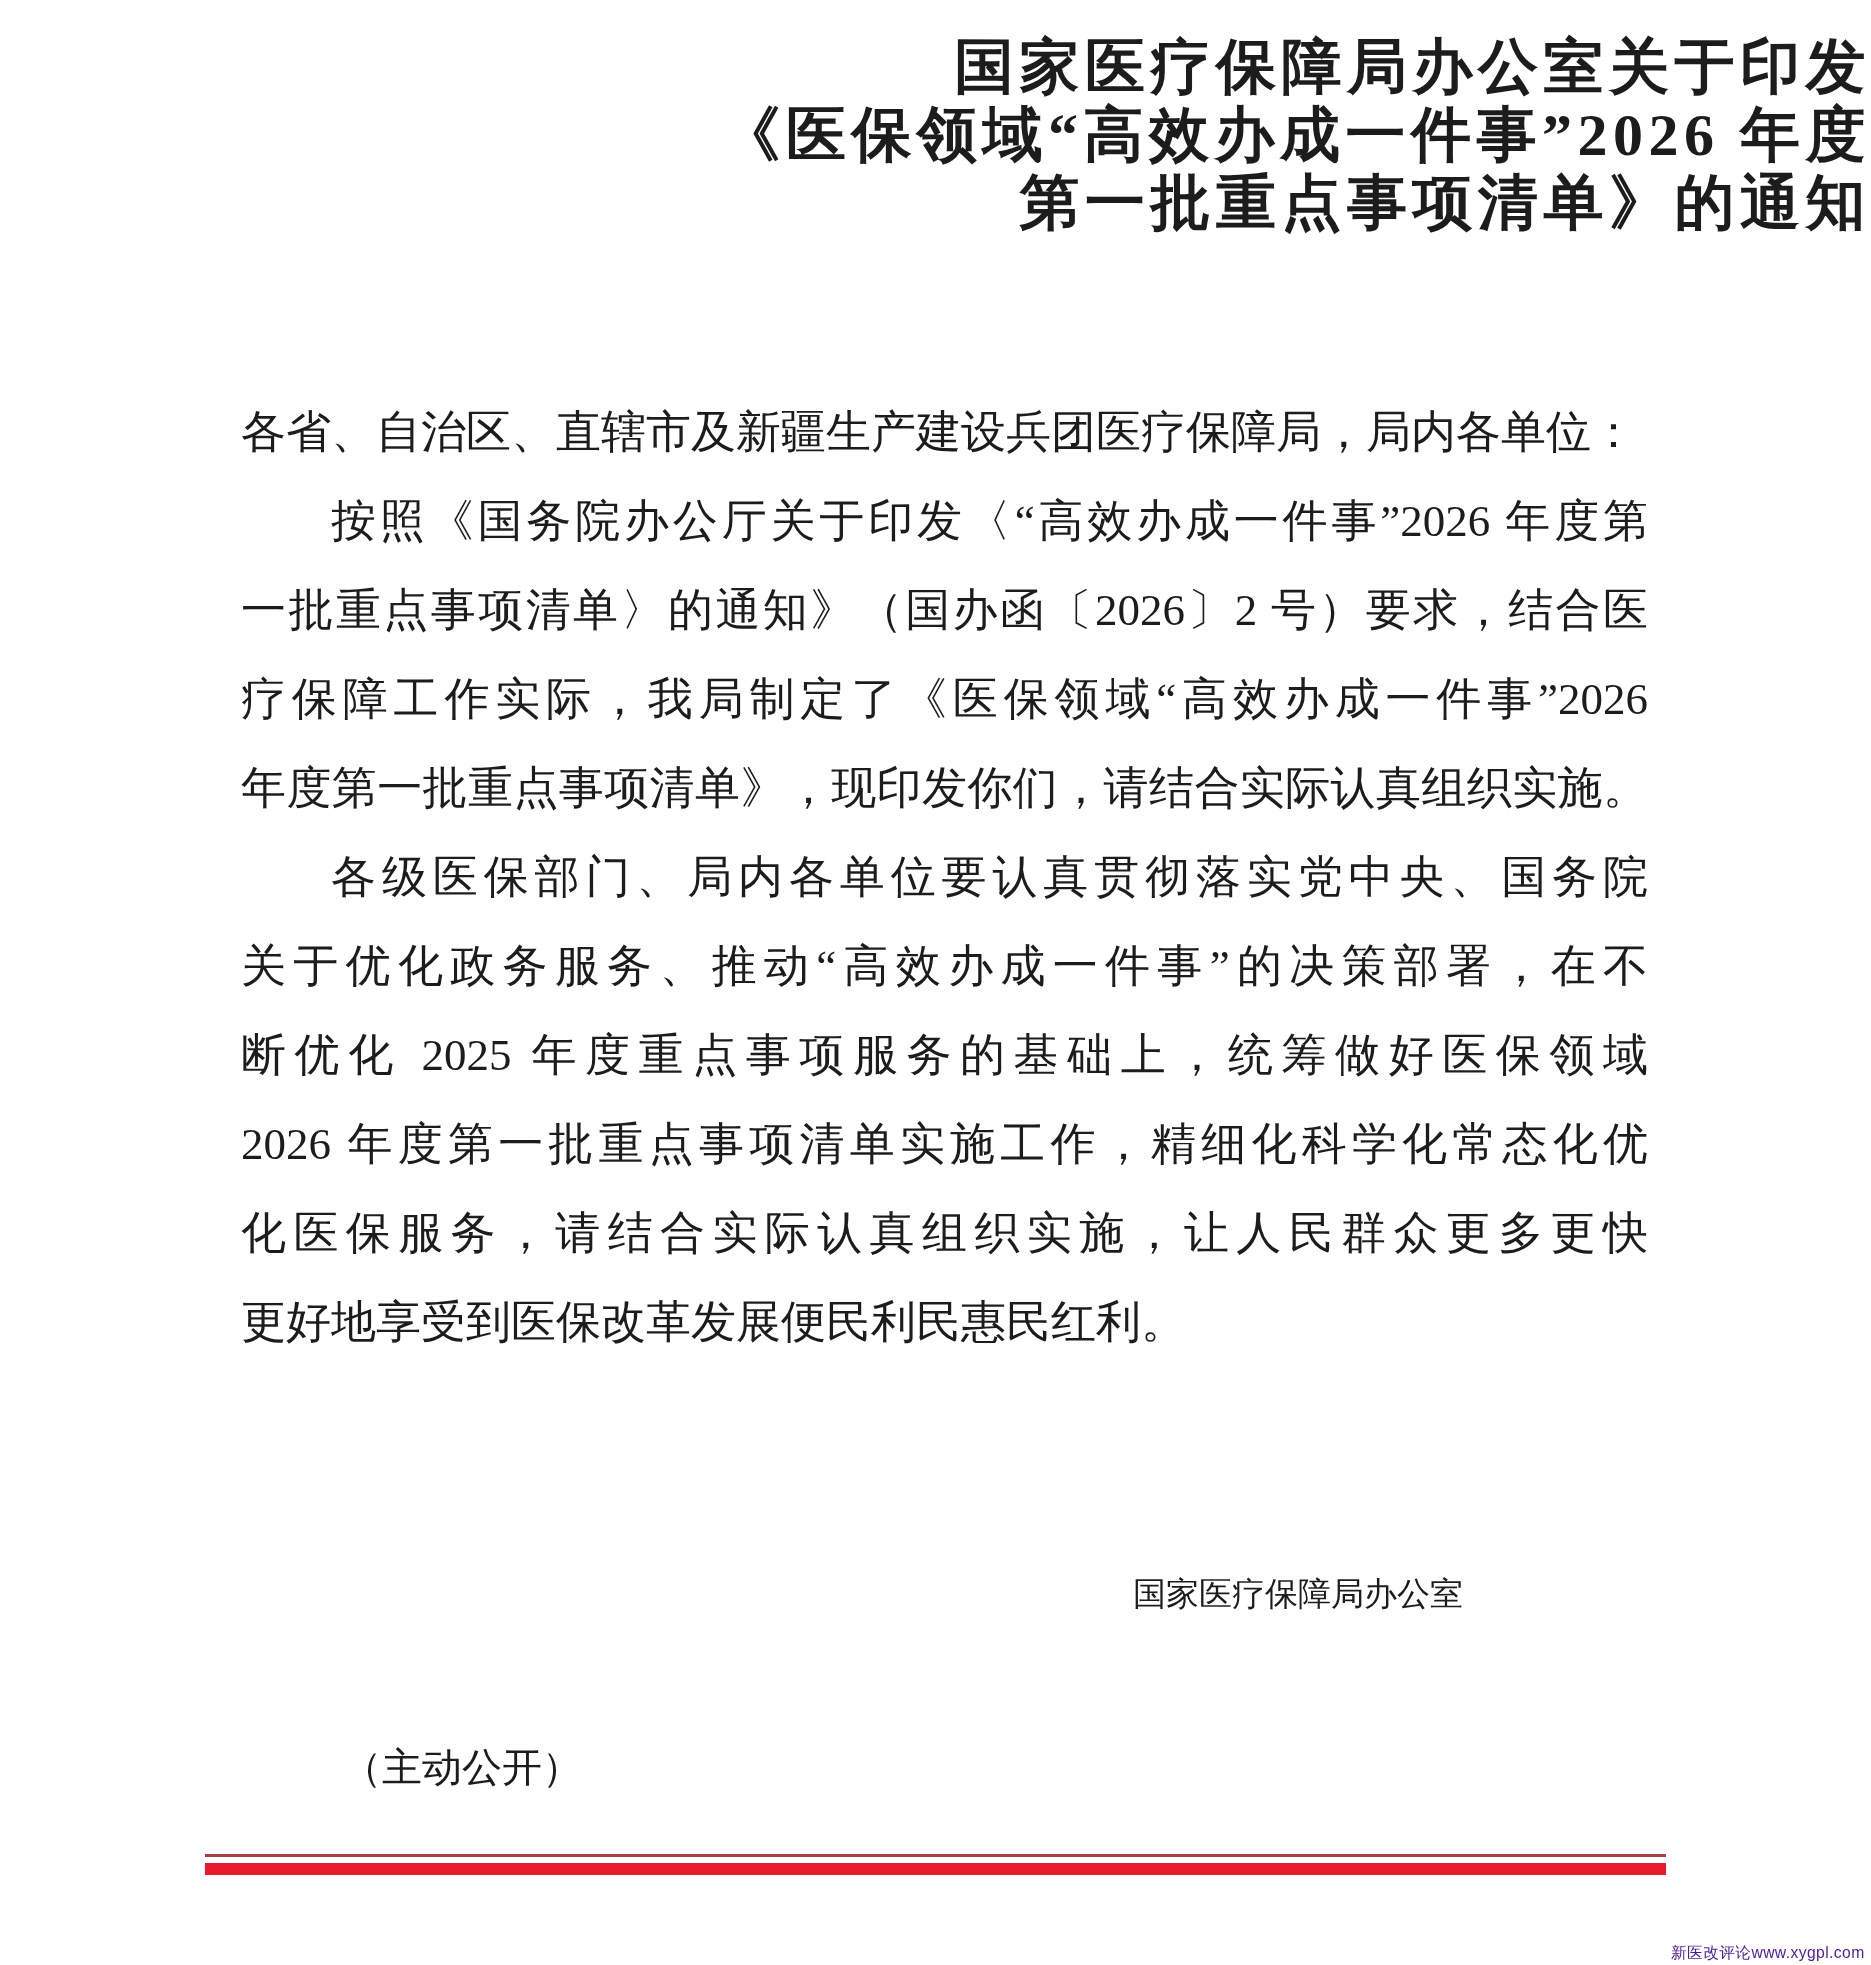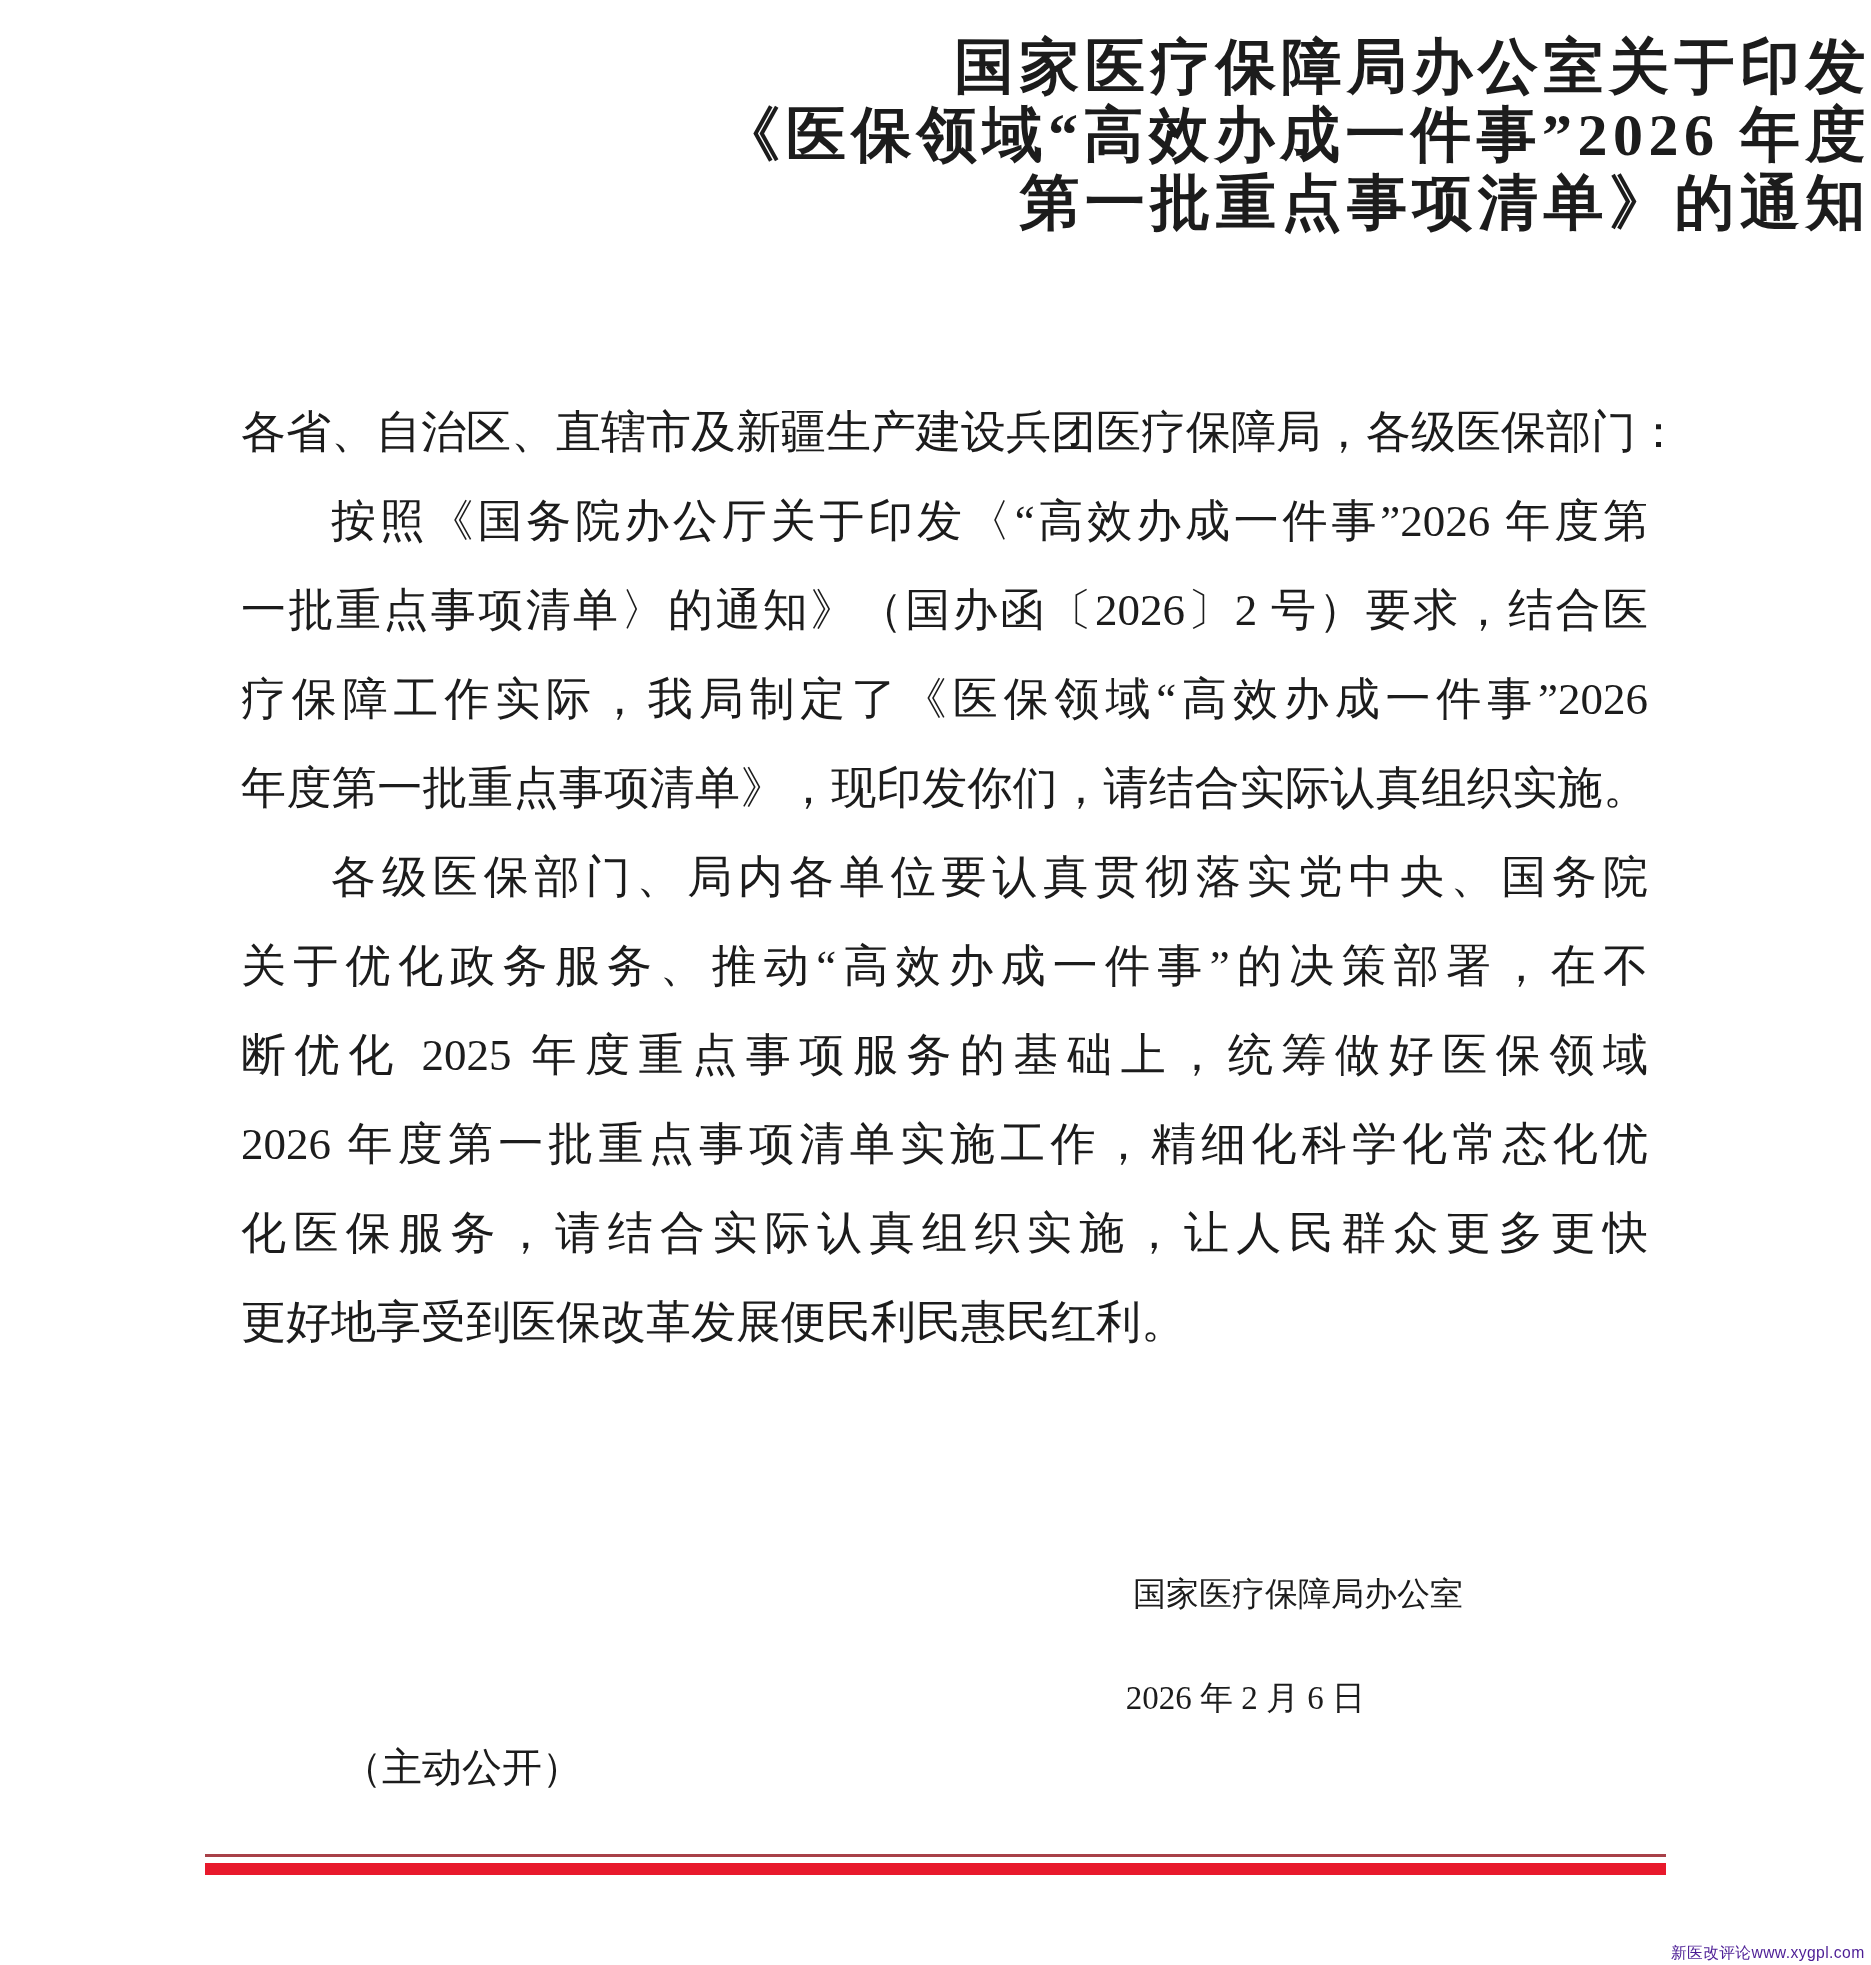--- a/index.html
+++ b/index.html
@@ -108,35 +108,34 @@
 
 <div class="page">
 
   <div class="title-block">
     <div>国家医疗保障局办公室关于印发</div>
     <div>《医保领域“高效办成一件事”2026 年度</div>
     <div>第一批重点事项清单》的通知</div>
   </div>
 
   <div class="doc-body">
-    <div class="line plain">各省、自治区、直辖市及新疆生产建设兵团医疗保障局，各级医保部门：</div>
+    <div class="line plain">各省、自治区、直辖市及新疆生产建设兵团医疗保障局，局内各单位：</div>
     <div class="line justify indent">按照《国务院办公厅关于印发〈“高效办成一件事”2026 年度第</div>
     <div class="line justify">一批重点事项清单〉的通知》（国办函〔2026〕2 号）要求，结合医</div>
     <div class="line justify">疗保障工作实际，我局制定了《医保领域“高效办成一件事”2026</div>
     <div class="line justify">年度第一批重点事项清单》，现印发你们，请结合实际认真组织实施。</div>
     <div class="line justify indent">各级医保部门、局内各单位要认真贯彻落实党中央、国务院</div>
     <div class="line justify">关于优化政务服务、推动“高效办成一件事”的决策部署，在不</div>
     <div class="line justify">断优化 2025 年度重点事项服务的基础上，统筹做好医保领域</div>
     <div class="line justify">2026 年度第一批重点事项清单实施工作，精细化科学化常态化优</div>
     <div class="line justify">化医保服务，请结合实际认真组织实施，让人民群众更多更快</div>
     <div class="line plain">更好地享受到医保改革发展便民利民惠民红利。</div>
   </div>
 
   <div class="sign-org">国家医疗保障局办公室</div>
-  <div class="sign-date">2026 年 2 月 6 日</div>
 
   <div class="disclosure">（主动公开）</div>
 
   <div class="rule-thin"></div>
   <div class="rule-thick"></div>
 
   <div class="watermark">新医改评论www.xygpl.com</div>
 
 </div>
 

